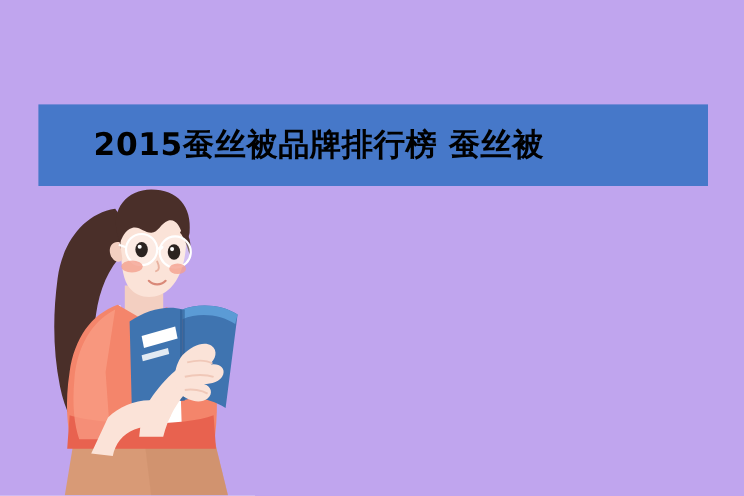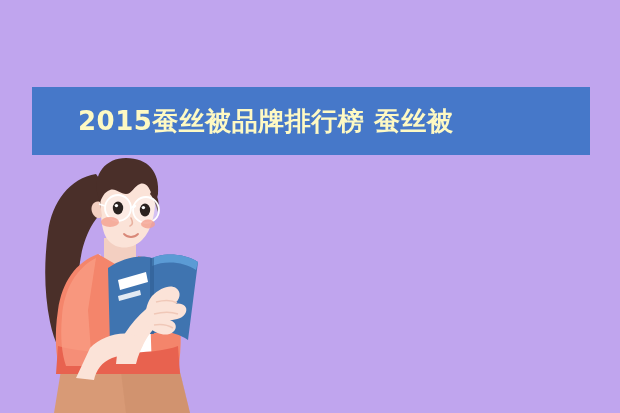--- a/index.html
+++ b/index.html
@@ -30,21 +30,21 @@
     background: #4678c9;
     overflow: hidden;
     box-sizing: border-box;
   }
   #title-text {
     position: absolute;
     left: 46px;
     top: 50%;
     transform: translateY(-50%);
     white-space: nowrap;
-    color: #fef9c3;
+    color: #000000;
     font-size: 26px;
     font-weight: bold;
     letter-spacing: 0.5px;
     line-height: 1;
     font-family: "DejaVu Sans", "Liberation Sans", sans-serif;
   }
 
   
   #illustration {
     position: absolute;

